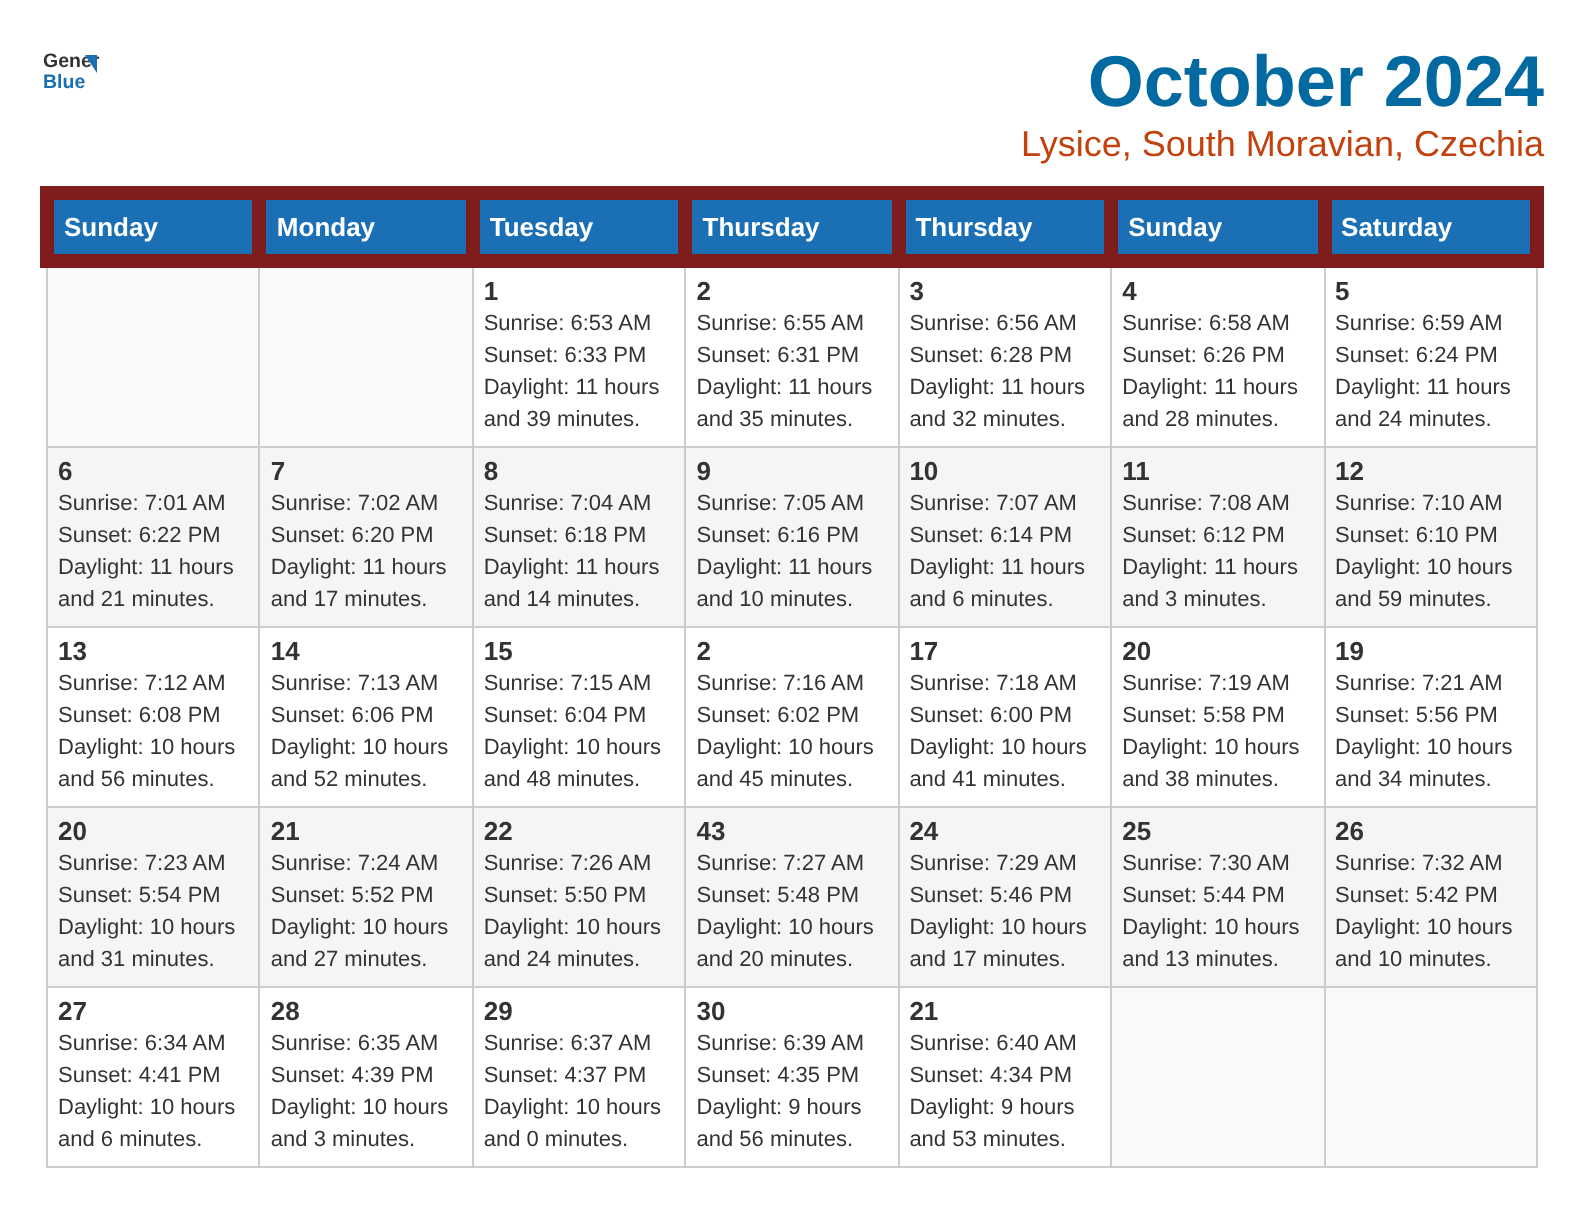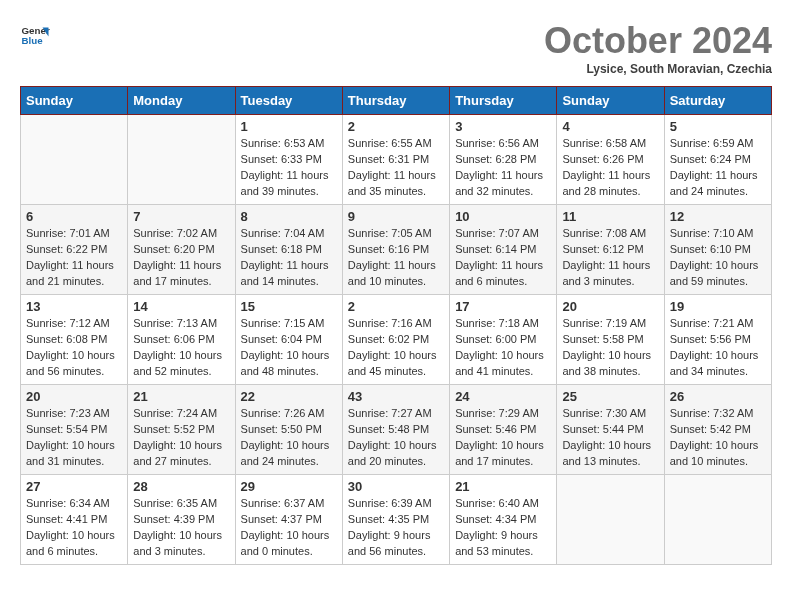--- a/index.html
+++ b/index.html
@@ -19,34 +19,34 @@
     .logo {
       display: flex;
       align-items: center;
       gap: 4px;
     }
     .logo-icon {
       width: 30px;
       height: 30px;
     }
     .title-block { text-align: right; }
-    .month-title { font-size: 36px; font-weight: bold; color: #737373; }
-    .location { font-size: 12px; color: #404040; font-weight: bold; }
+    .month-title { font-size: 36px; font-weight: bold; color: #0369a1; }
+    .location { font-size: 18px; color: #c2410c; }
     table {
       width: 100%;
       border-collapse: collapse;
       table-layout: fixed;
     }
     thead th {
       background-color: #1a6fb5;
       color: white;
       text-align: left;
       padding: 6px 5px;
       font-size: 13px;
-      border: 1px solid #7f1d1d;
+      border: 7px solid #7f1d1d;
     }
     td {
       border: 1px solid #ccc;
       vertical-align: top;
       padding: 4px 5px;
       font-size: 11px;
       color: #333;
       height: 90px;
       background: #fff;
     }

